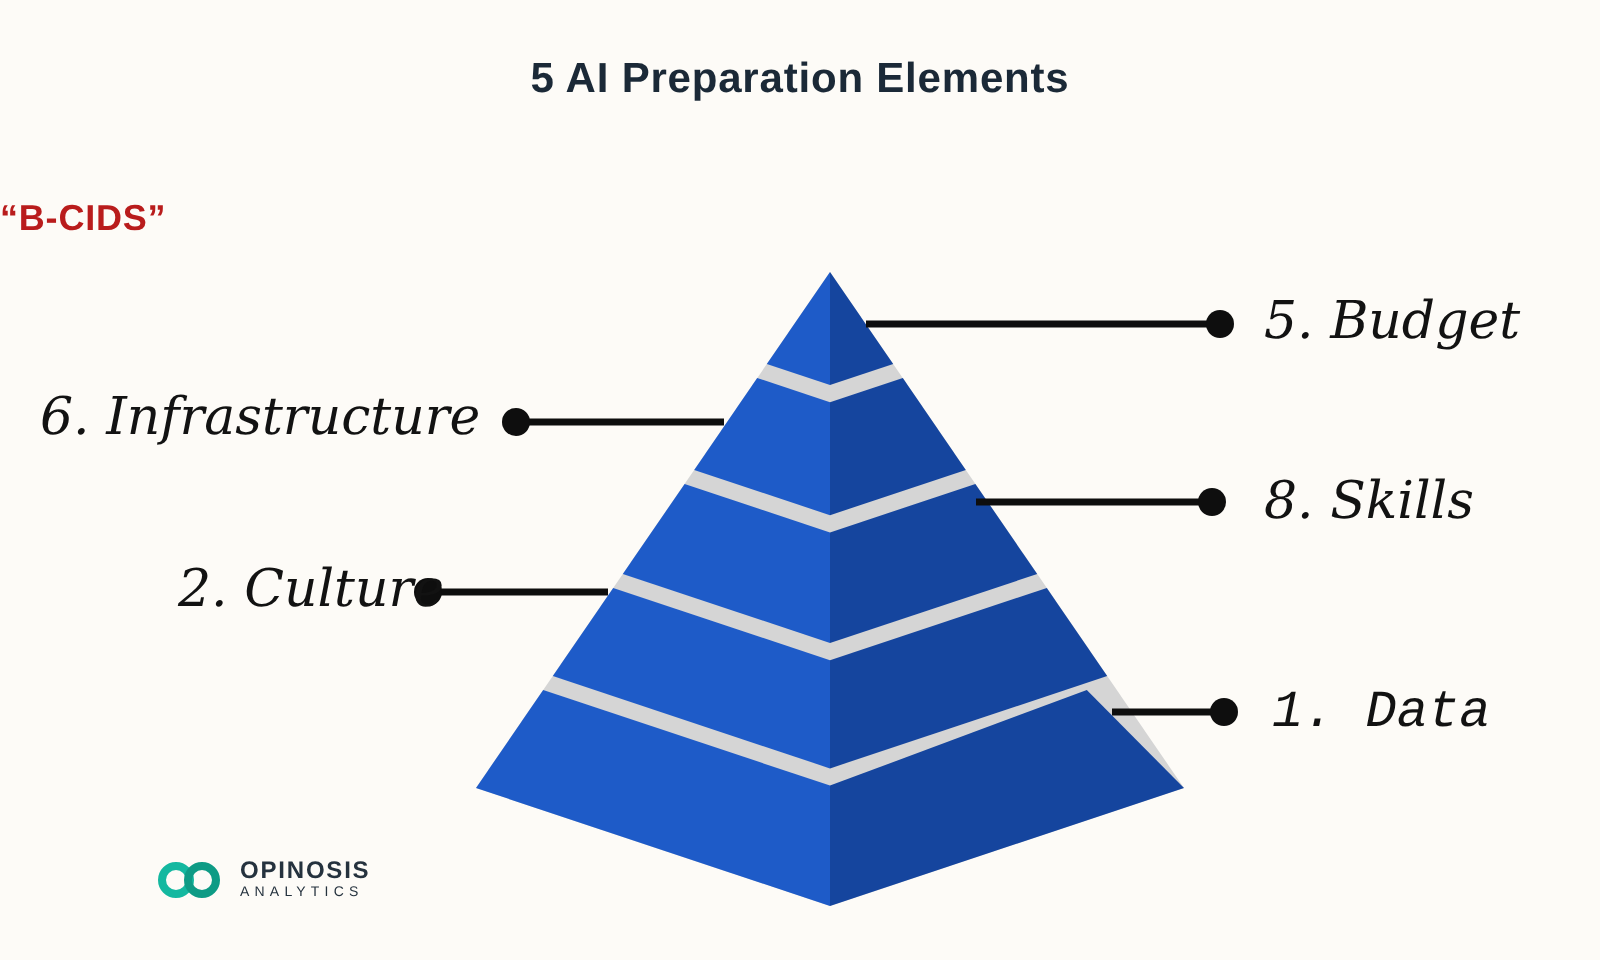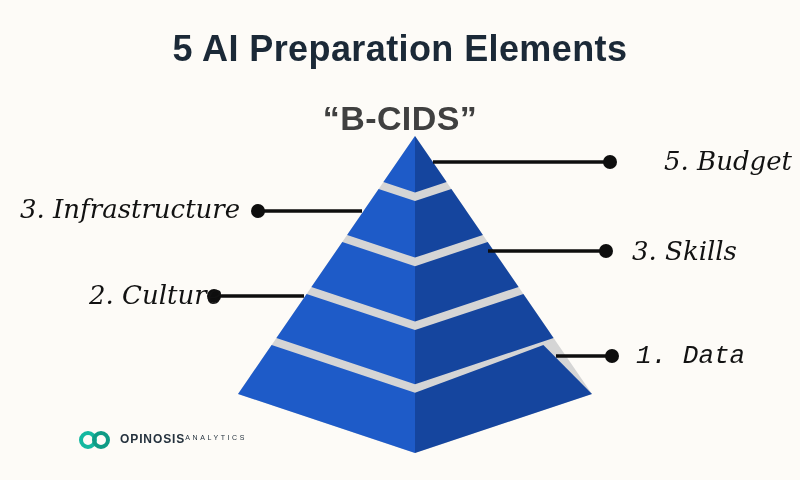--- a/index.html
+++ b/index.html
@@ -6,48 +6,47 @@
   .canvas{
     position:relative;
     width:800px;height:480px;
     background:#fdfbf7;
     overflow:hidden;
     font-family:"Liberation Sans",sans-serif;
   }
   .title{
     position:absolute;top:28px;left:0;width:100%;
     text-align:center;
-    font-size:36px;font-weight:800;letter-spacing:.4px;
+    font-size:21px;font-weight:800;letter-spacing:.4px;
     color:#1b2937;
   }
   .subtitle{
     position:absolute;top:99px;left:0;width:100%;
-    text-align:center;
-    font-size:34px;font-weight:800;letter-spacing:.4px;
-    color:#404040;
+    font-size:18px;font-weight:800;letter-spacing:.4px;
+    color:#b91c1c;
   }
   .stage{position:absolute;left:0;top:0;}
   .callout-label{
     position:absolute;
     font-family:"DejaVu Serif",serif;
     font-style:italic;
     font-size:26px;
     color:#121212;
     white-space:nowrap;
   }
-  #label-budget{left:632px;top:146px;margin-left:32px;}
+  #label-budget{left:632px;top:146px;}
   #label-infrastructure{left:20px;top:194px;}
   #label-skills{left:632px;top:236px;}
   #label-culture{left:56px;top:280px;margin-left:33px;}
   #label-data{left:636px;top:341px;font-family:Liberation Mono, monospace;}
   .logo{
     position:absolute;left:78px;top:427px;
     display:flex;align-items:center;gap:8px;
   }
-  .logo-text{display:flex;flex-direction:row;line-height:1.15;}
+  .logo-text{display:flex;flex-direction:column;line-height:1.15;}
   .logo-name{font-size:12px;font-weight:bold;color:#25323e;letter-spacing:.9px;}
   .logo-tagline{font-size:7px;color:#25323e;letter-spacing:2.6px;margin-top:1px;}
 </style>
 </head>
 <body>
 
 <div class="canvas">
 
   <div class="title">5 AI Preparation Elements</div>
   <div class="subtitle">“B-CIDS”</div>
@@ -81,22 +80,22 @@
     <circle cx="606" cy="251" r="7" fill="#0e0e0e"></circle>
 
     <line x1="214" y1="296" x2="304" y2="296" stroke="#0e0e0e" stroke-width="3.4"></line>
     <circle cx="214" cy="296" r="7" fill="#0e0e0e"></circle>
 
     <line x1="556" y1="356" x2="612" y2="356" stroke="#0e0e0e" stroke-width="3.4"></line>
     <circle cx="612" cy="356" r="7" fill="#0e0e0e"></circle>
   </svg>
 
   <div id="label-budget" class="callout-label">5. Budget</div>
-  <div id="label-infrastructure" class="callout-label">3. Infrastructure</div>
-  <div id="label-skills" class="callout-label">3. Skills</div>
+  <div id="label-infrastructure" class="callout-label">6. Infrastructure</div>
+  <div id="label-skills" class="callout-label">8. Skills</div>
   <div id="label-culture" class="callout-label">2. Culture</div>
   <div id="label-data" class="callout-label">1. Data</div>
 
   <div class="logo">
     <svg width="34" height="26" viewBox="0 0 34 26">
       <circle cx="10" cy="13" r="7" fill="none" stroke="#14b8a0" stroke-width="4"></circle>
       <circle cx="23" cy="13" r="7" fill="none" stroke="#0e9b85" stroke-width="4"></circle>
     </svg>
     <div class="logo-text">
       <span class="logo-name">OPINOSIS</span>

